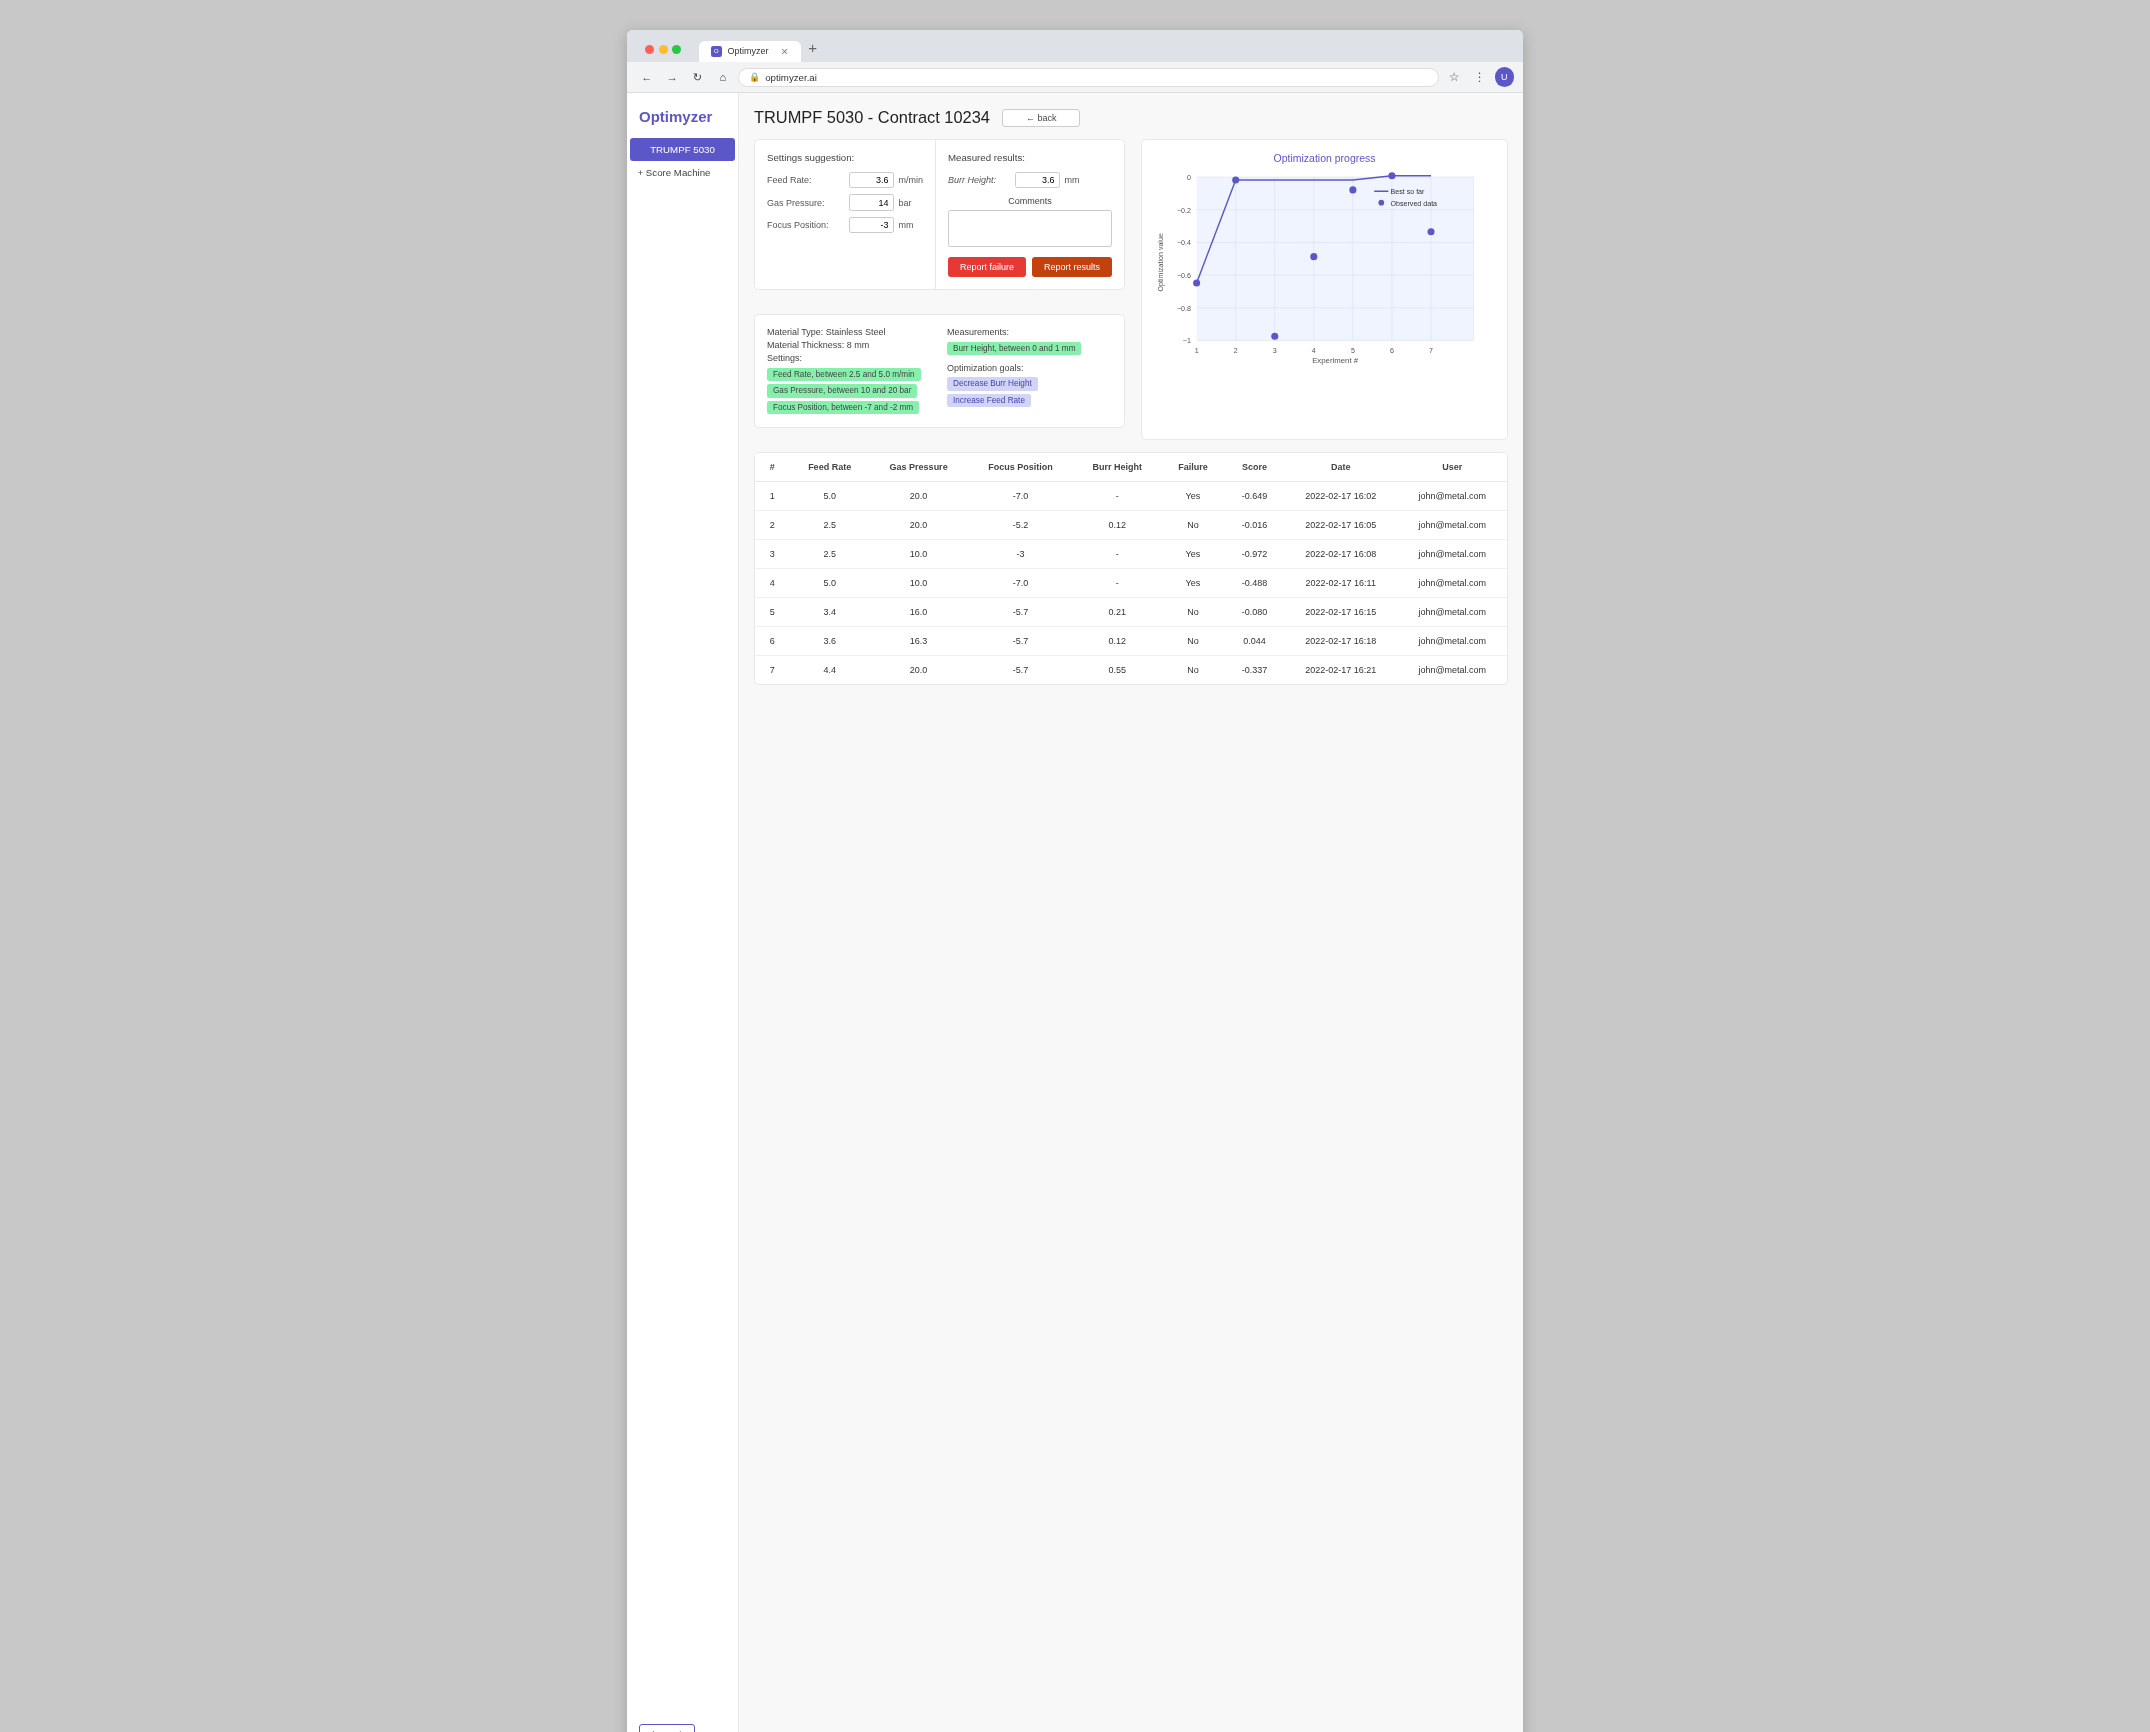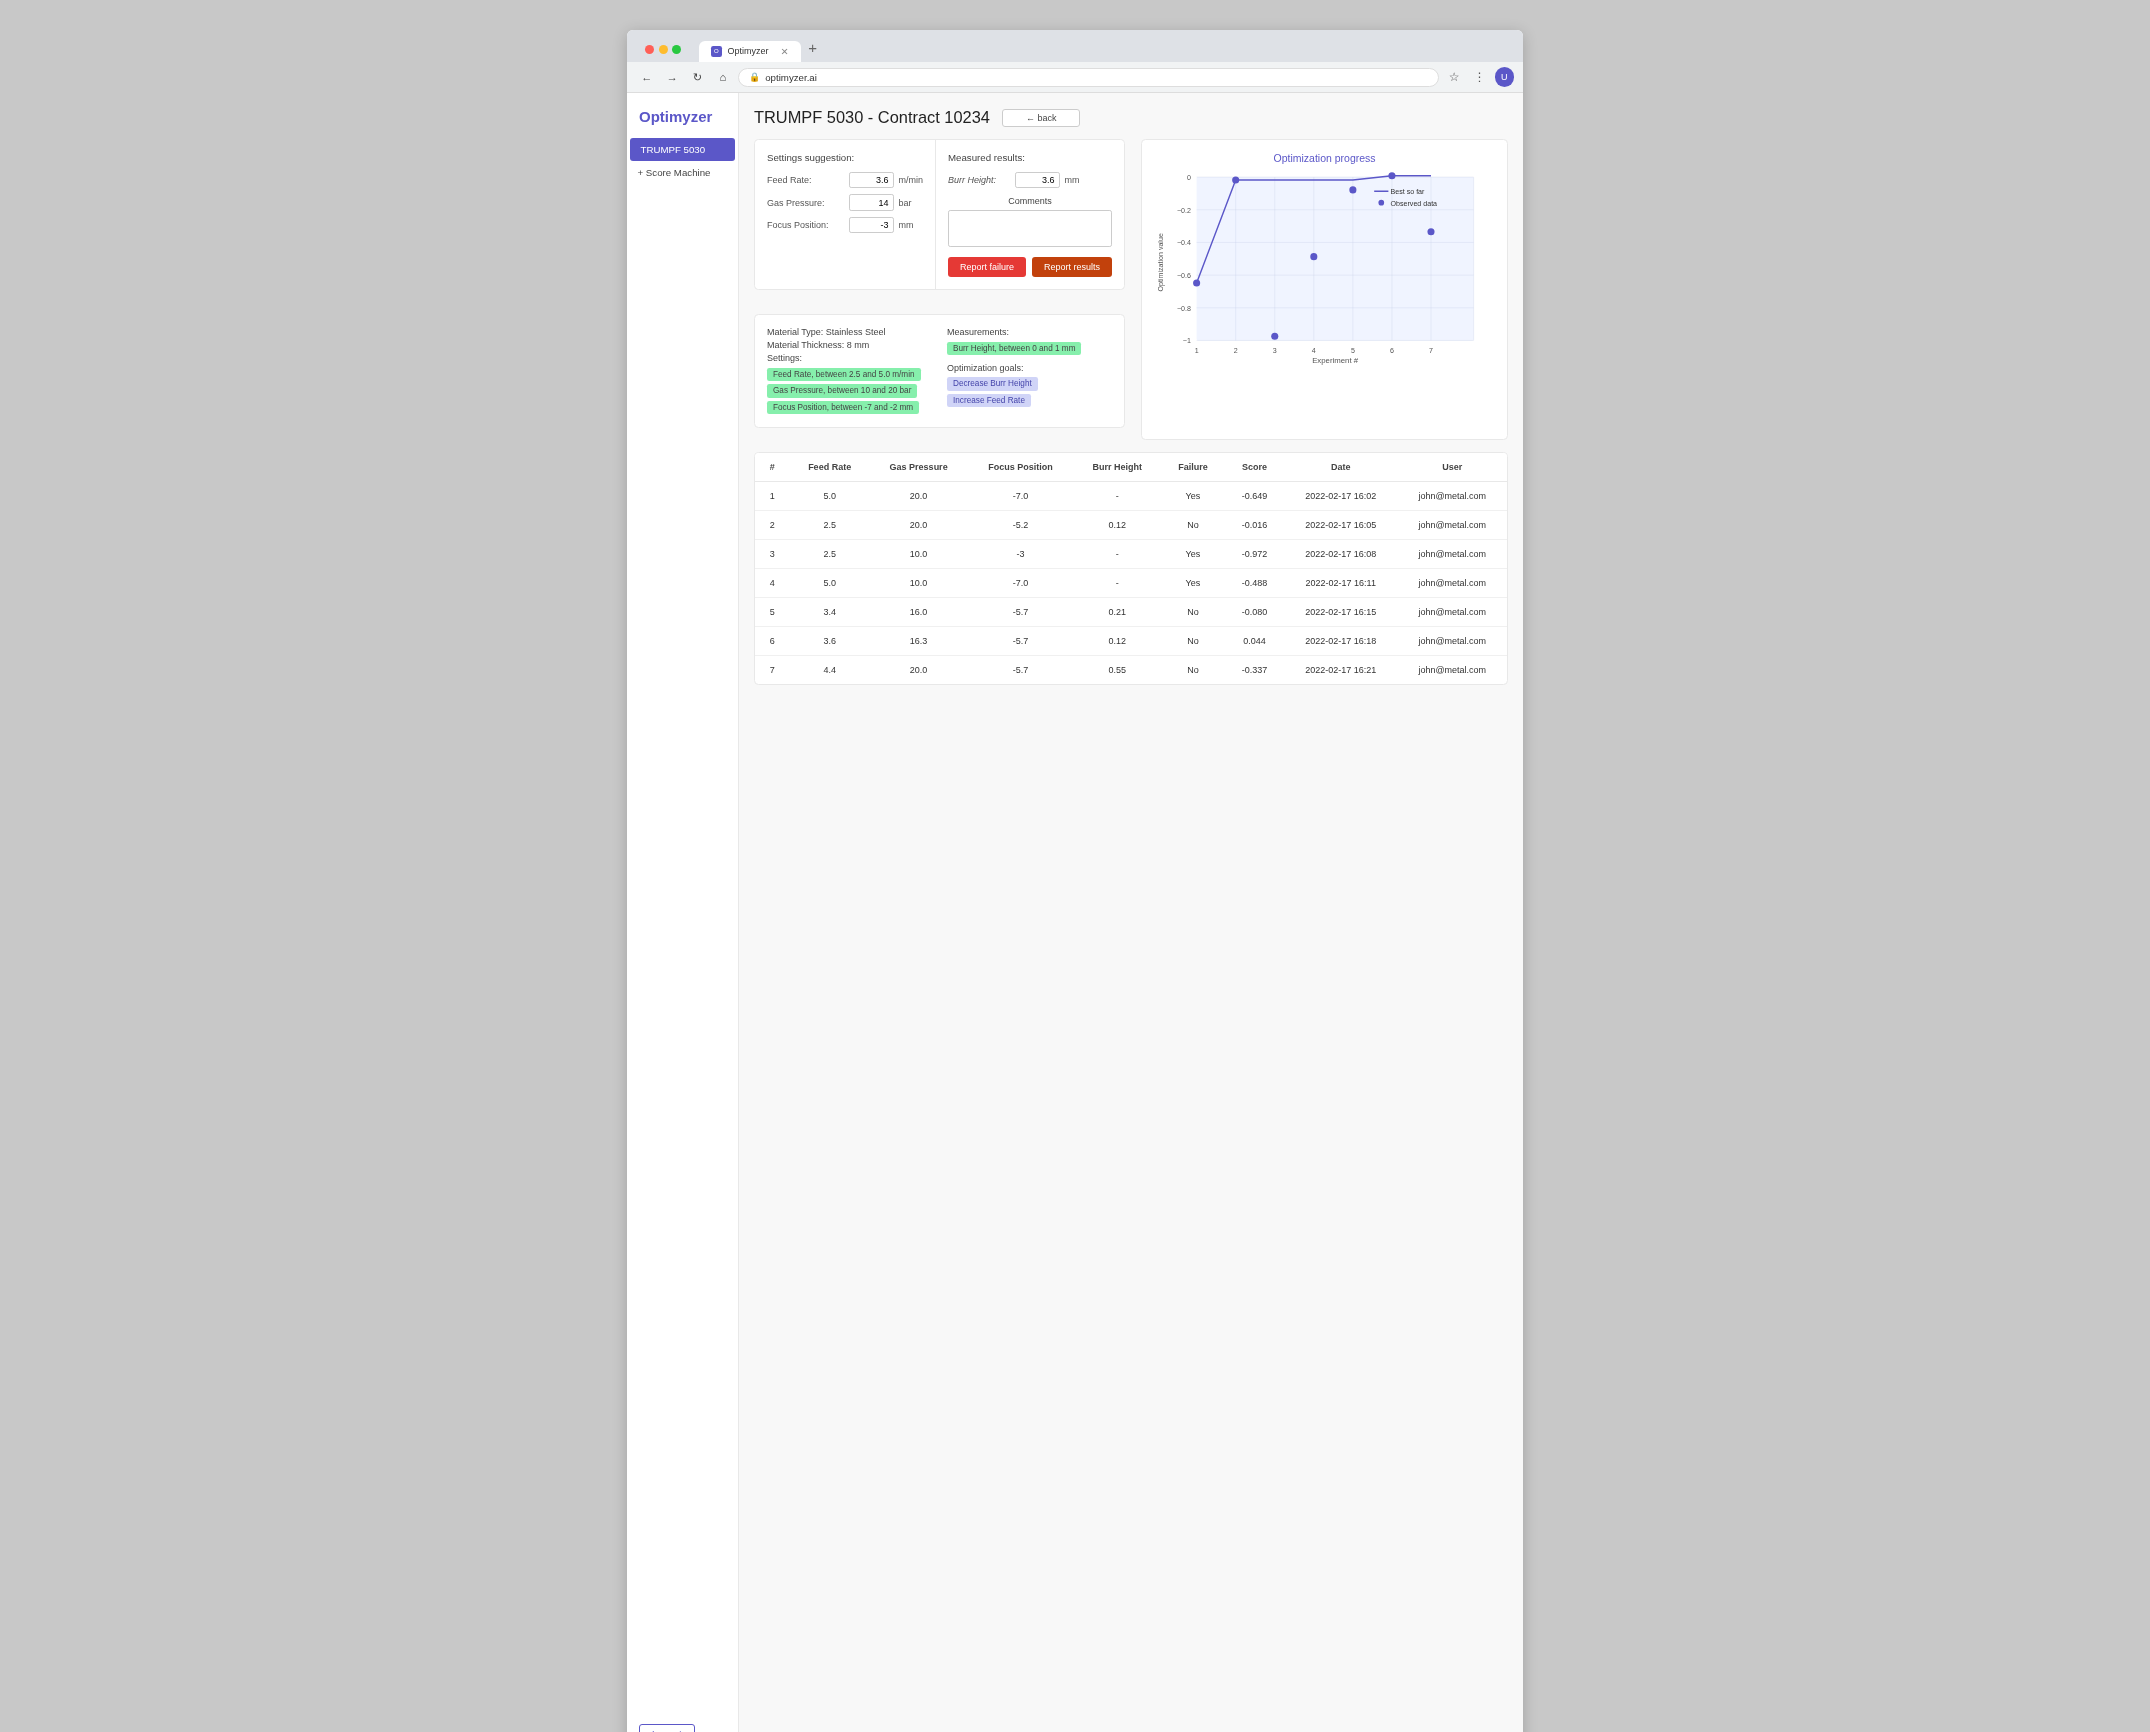--- a/index.html
+++ b/index.html
@@ -25,21 +25,21 @@
     .address-bar { flex: 1; background: white; border: 0.7px solid #ddd; border-radius: 12px; padding: 3px 10.5px; font-size: 9.7px; display: flex; align-items: center; gap: 4.5px; }
     .address-url { font-size: 9.7px; color: #333; }
     .toolbar-right { display: flex; gap: 4.5px; align-items: center; }
     .toolbar-icon-btn { background: none; border: none; color: #555; cursor: pointer; font-size: 12px; width: 21px; height: 21px; display: flex; align-items: center; justify-content: center; border-radius: 50%; }
     .user-avatar { width: 19.4px; height: 19.4px; border-radius: 50%; background: #5b57c8; display: flex; align-items: center; justify-content: center; color: white; font-size: 9px; cursor: pointer; }
 
     
     .app-layout { display: flex; height: calc(100vh - 60px); min-height: 485px; }
     .sidebar { width: 112px; background: white; border-right: 0.7px solid #e8e8e8; padding: 9px 0; display: flex; flex-direction: column; }
     .sidebar-brand { color: #5b57c8; font-size: 15px; font-weight: 700; padding: 6px 12px 12px; }
-    .sidebar-item { padding: 6px 10.5px; font-size: 9.7px; cursor: pointer; border-radius: 3px; margin: 0.7px 3px; }
+    .sidebar-item { padding: 6px 10.5px; font-size: 9.7px; cursor: pointer; border-radius: 3px; margin: 0.7px 3px; text-align: center; }
     .sidebar-item.active { background: #5b57c8; color: white; }
     .sidebar-item:not(.active) { color: #444; }
     .sidebar-create { padding: 6px 10.5px; color: #444; font-size: 9.7px; cursor: pointer; }
     .sidebar-logout { margin-top: auto; padding: 12px; }
     .logout-btn { border: 0.7px solid #5b57c8; color: #5b57c8; background: none; padding: 3.7px 12px; border-radius: 3px; cursor: pointer; font-size: 9.7px; }
 
     
     .main-content { flex: 1; padding: 15px; overflow-y: auto; background: #f8f8f8; }
     .page-header { display: flex; align-items: center; gap: 12px; margin-bottom: 12px; }
     .page-title { font-size: 16.4px; font-weight: 500; color: #222; }

